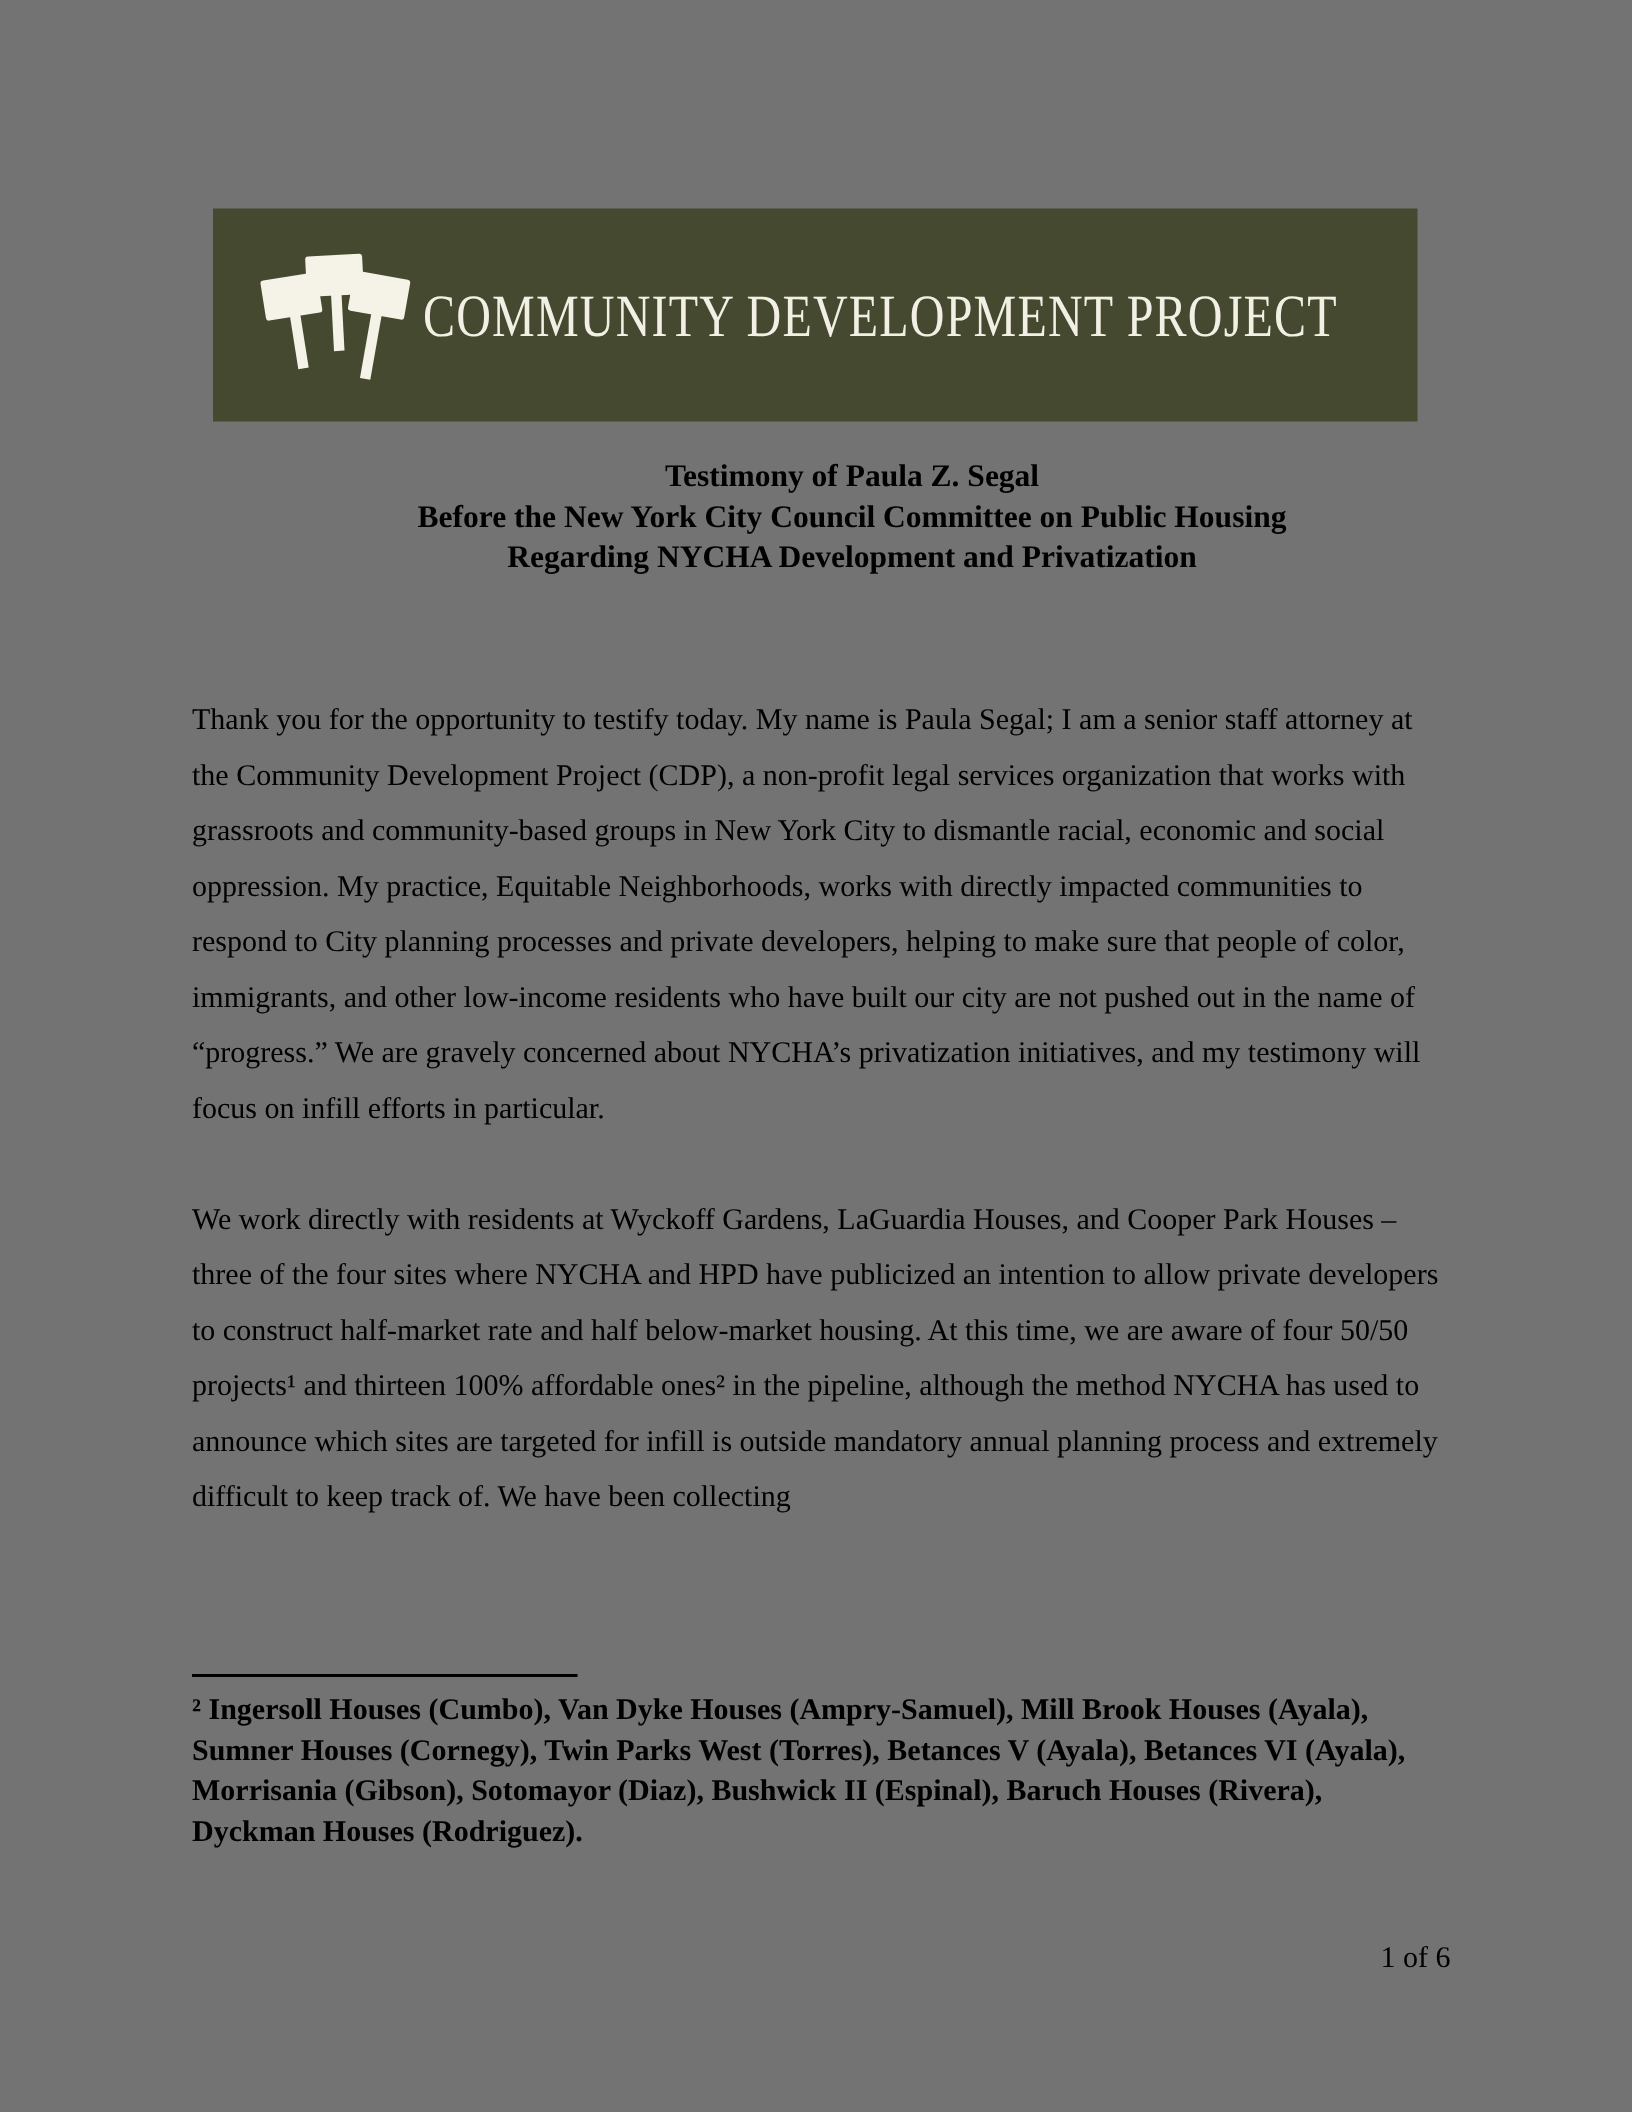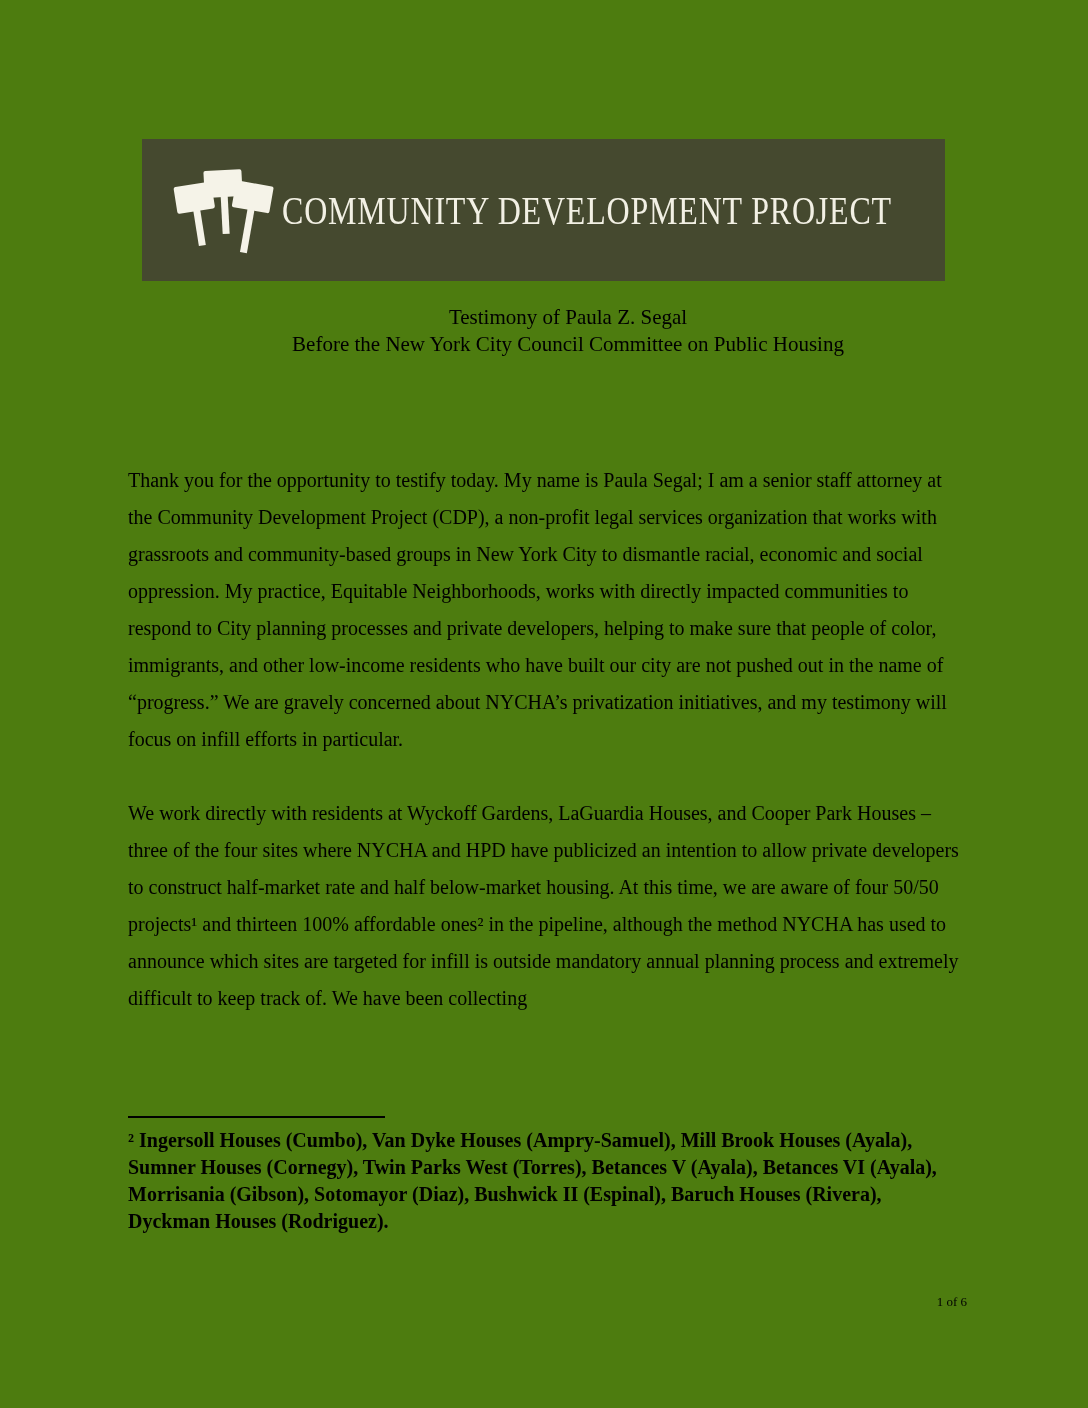--- a/index.html
+++ b/index.html
@@ -1,21 +1,21 @@
 <!DOCTYPE html>
 <html><head>
 <meta charset="utf-8">
 <style>
   html, body { margin: 0; padding: 0; background: #e8e8e8; }
   .page {
     position: relative;
     width: 1088px;
     height: 1408px;
     margin: 0 auto;
-    background: #4d7c0f;
+    background: #737373;
     font-family: "Liberation Serif", serif;
     color: #000000;
     overflow: hidden;
   }
 
   
   .banner {
     position: absolute;
     left: 142px;
     top: 139px;
@@ -63,21 +63,21 @@
 
   
   .title-block {
     position: absolute;
     top: 304px;
     left: 0;
     width: 100%;
     text-align: center;
   }
   .title-line {
-    font-weight: normal;
+    font-weight: bold;
     font-size: 21px;
     line-height: 27px;
     padding-left: 48px;
   }
   .doc-date {
     position: absolute;
     top: 403px;
     left: 0;
     width: 100%;
     text-align: center;
@@ -116,21 +116,21 @@
     font-weight: bold;
     font-size: 20px;
     line-height: 27px;
   }
 
   
   .page-number {
     position: absolute;
     top: 1294px;
     right: 121px;
-    font-size: 13px;
+    font-size: 20px;
   }
 </style>
 </head>
 <body>
 
 <div class="page">
 
   <div class="banner" style="background: rgb(69, 73, 47);">
     <div class="logo">
       <div class="sign sign-left">
@@ -145,20 +145,21 @@
         <div class="plate"></div>
           <div class="stem"></div>
       </div>
     </div>
     <div class="org-name">COMMUNITY DEVELOPMENT PROJECT</div>
   </div>
 
   <div class="title-block">
     <div class="title-line">Testimony of Paula Z. Segal</div>
     <div class="title-line">Before the New York City Council Committee on Public Housing</div>
+    <div class="title-line">Regarding NYCHA Development and Privatization</div>
   </div>
 
 
   <div class="body-text">
     <p class="body-para">Thank you for the opportunity to testify today. My name is Paula Segal; I am a senior staff attorney at the Community Development Project (CDP), a non-profit legal services organization that works with grassroots and community-based groups in New York City to dismantle racial, economic and social oppression. My practice, Equitable Neighborhoods, works with directly impacted communities to respond to City planning processes and private developers, helping to make sure that people of color, immigrants, and other low-income residents who have built our city are not pushed out in the name of “progress.” We are gravely concerned about NYCHA’s privatization initiatives, and my testimony will focus on infill efforts in particular.</p>
     <p class="body-para">We work directly with residents at Wyckoff Gardens, LaGuardia Houses, and Cooper Park Houses – three of the four sites where NYCHA and HPD have publicized an intention to allow private developers to construct half-market rate and half below-market housing. At this time, we are aware of four 50/50 projects¹ and thirteen 100% affordable ones² in the pipeline, although the method NYCHA has used to announce which sites are targeted for infill is outside mandatory annual planning process and extremely difficult to keep track of. We have been collecting</p>
   </div>
 
   <div class="footnotes">
     <div class="fn-rule"></div>

